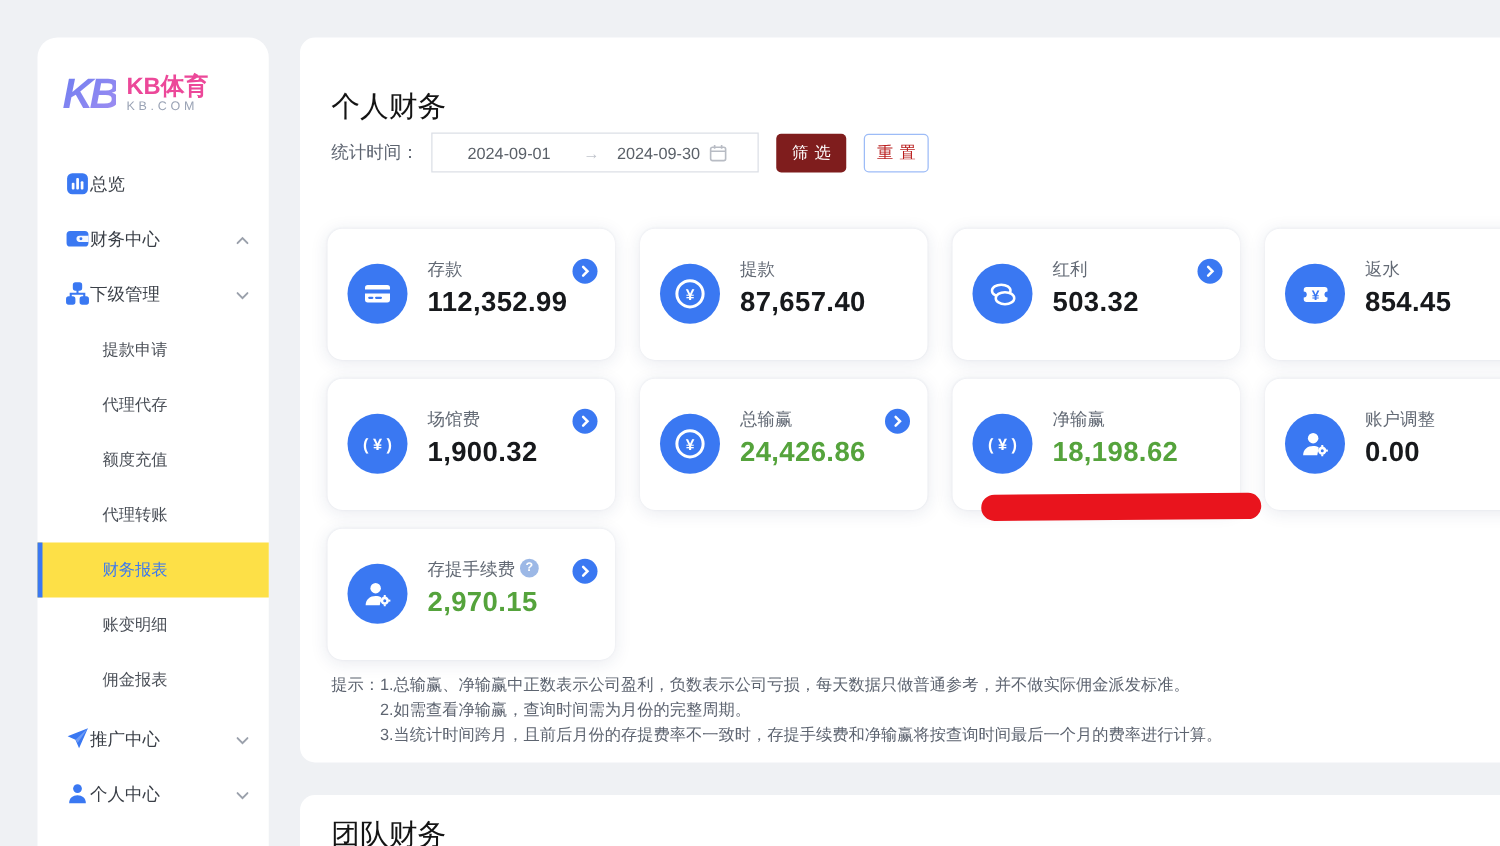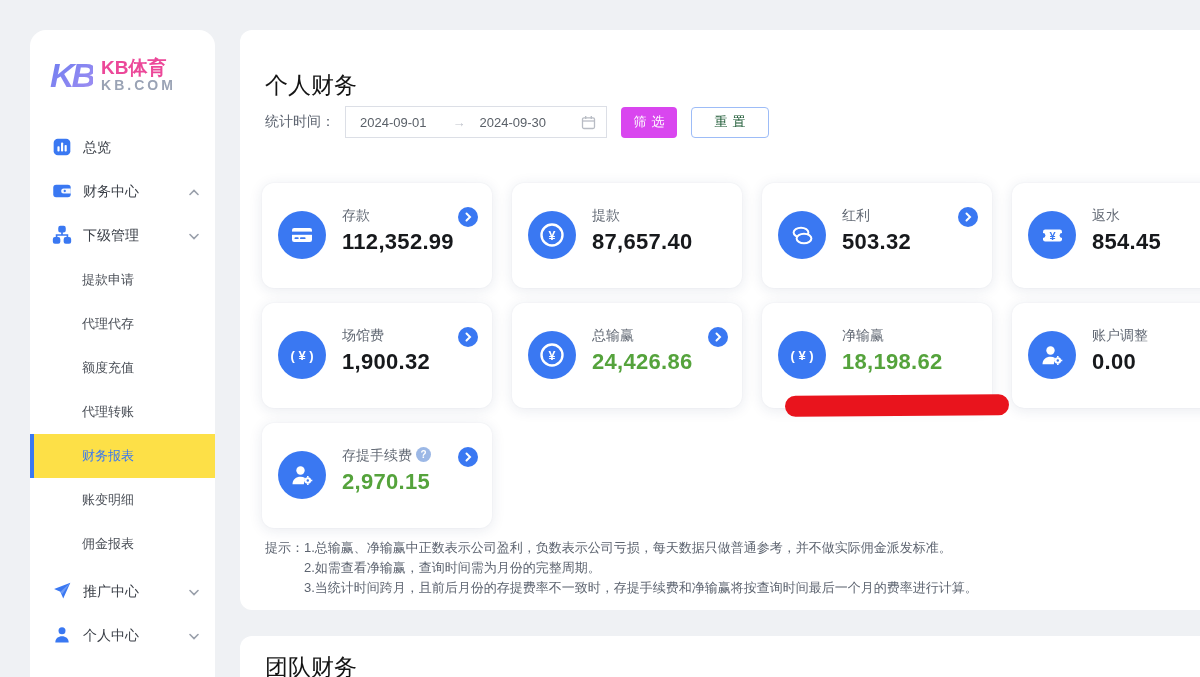--- a/index.html
+++ b/index.html
@@ -14,25 +14,25 @@
     position:absolute; left:30px; top:30px; width:185px; height:680px;
     background:#fff; border-radius:16px;
   }
   .logo { display:flex; align-items:center; gap:8px; padding:26px 0 0 20px; }
   .logo-mark {
     font-size:34px; font-weight:900; font-style:italic; letter-spacing:-3px;
     background:linear-gradient(135deg,#6d7df0,#a08ef2);
     -webkit-background-clip:text; background-clip:text; color:transparent;
   }
   .logo-text-title { font-size:19px; font-weight:800; color:#ec4899; line-height:1.05; }
-  .logo-text-sub { font-size:14px; letter-spacing:3px; color:#9aa3b5; font-weight:700; }
+  .logo-text-sub { font-size:10px; letter-spacing:3px; color:#9aa3b5; font-weight:400; }
 
   .menu { position:absolute; top:96px; left:0; right:0; }
   .mi {
-    height:44px; display:flex; align-items:center; gap:11px;
+    height:44px; display:flex; align-items:center; 
     padding:0 16px 0 22px; font-size:14px; color:#3a3f47; cursor:pointer;
   }
   .mi .chev { margin-left:auto; display:flex; }
   .sub {
     height:44px; display:flex; align-items:center;
     padding-left:52px; font-size:13px; color:#4a4f57; cursor:pointer; position:relative;
   }
   .sub.active { background:#fde047; color:#3a78f2; }
   .sub.active::before {
     content:""; position:absolute; left:0; top:0; bottom:0; width:4px; background:#3a78f2;
@@ -49,33 +49,33 @@
     background:#fff; border-radius:12px;
   }
   .page-title { position:absolute; left:25px; top:40px; font-size:23px; font-weight:400; color:#141414; }
   .panel2 .page-title { top:16px; }
 
   
   .filter-row { position:absolute; left:25px; top:76px; height:32px; display:flex; align-items:center; }
   .filter-label { font-size:14px; color:#5d6470; margin-right:10px; }
   .date-box {
     width:262px; height:32px; border:1px solid #dcdfe6; border-radius:0;
-    display:flex; align-items:center; padding:0 10px; font-size:13px; color:#5a6068;
+    display:flex; align-items:center; padding:0 24px; font-size:13px; color:#5a6068;
     background:#fff; cursor:pointer;
   }
   .date-box .d1 { margin-left:4px; }
   .date-box .d-arrow { margin:0 14px 0 26px; color:#c0c4cc; font-size:13px; }
   .date-box .cal { margin-left:auto; display:flex; }
   .btn-filter {
-    margin-left:14px; width:56px; height:31px; background:#d946ef; color:#fff;
+    margin-left:14px; width:56px; height:31px; background:#7f1d1d; color:#fff;
     font-size:13px; border:none; border-radius:4px; letter-spacing:5px; text-indent:5px; cursor:pointer;
     font-family:inherit;
   }
   .btn-reset {
-    margin-left:14px; width:78px; height:31px; background:#fff; color:#14532d;
+    margin-left:14px; width:52px; height:31px; background:#fff; color:#b91c1c;
     font-size:13px; border:1px solid #9dbcf7; border-radius:4px; letter-spacing:5px; text-indent:5px; cursor:pointer;
     font-family:inherit;
   }
 
   
   .cards {
     position:absolute; left:22px; top:153px;
     display:grid; grid-template-columns:repeat(4,230px); gap:15px 20px;
   }
   .card {

